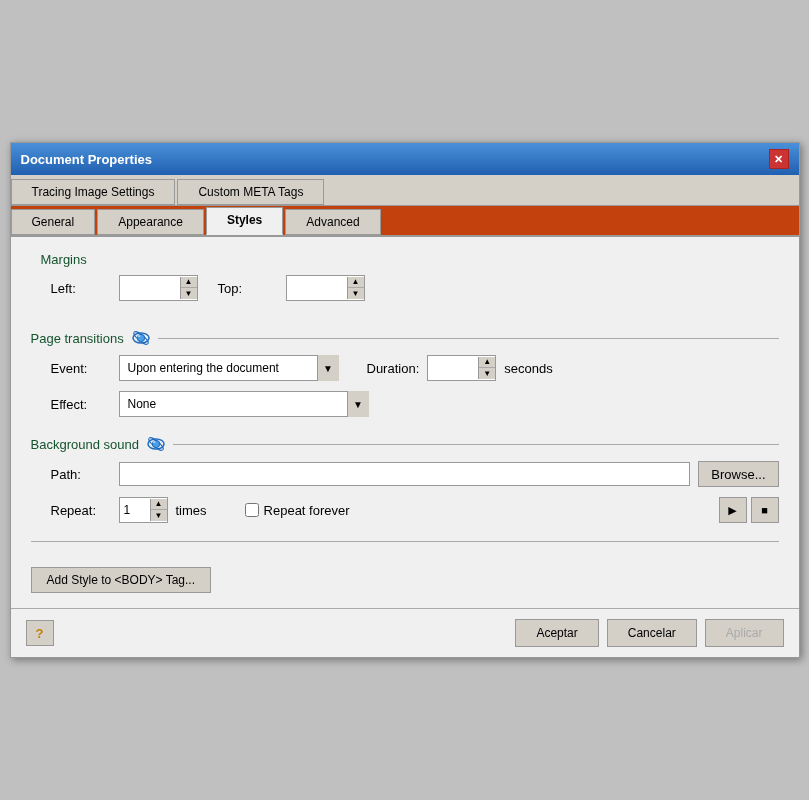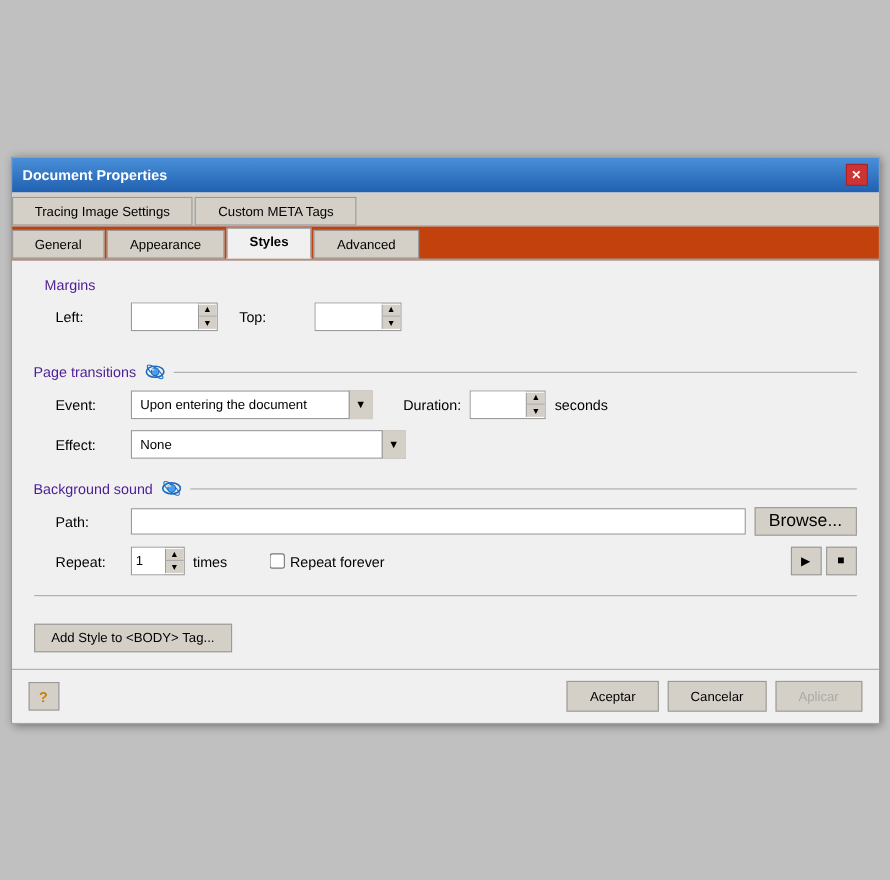--- a/index.html
+++ b/index.html
@@ -71,21 +71,21 @@
     .tab.top-tab {
       margin-top: 4px;
     }
     .content {
       padding: 15px 20px;
       background: #f0f0f0;
     }
     .section-header {
       font-size: 13px;
       font-weight: normal;
-      color: #4c1d95;
+      color: #14532d;
       margin-bottom: 8px;
       display: flex;
       align-items: center;
       gap: 8px;
     }
     .section-line {
       flex: 1;
       height: 1px;
       background: #aaa;
     }
@@ -219,21 +219,21 @@
       padding: 2px 4px;
       font-size: 12px;
       background: white;
       outline: none;
     }
     .browse-btn {
       padding: 3px 12px;
       background: #d4d0c8;
       border: 1px solid #999;
       cursor: pointer;
-      font-size: 16px;
+      font-size: 13px;
       height: 26px;
     }
     .repeat-row {
       display: flex;
       align-items: center;
       gap: 8px;
     }
     .repeat-spinner .spinner-field {
       width: 30px;
     }

